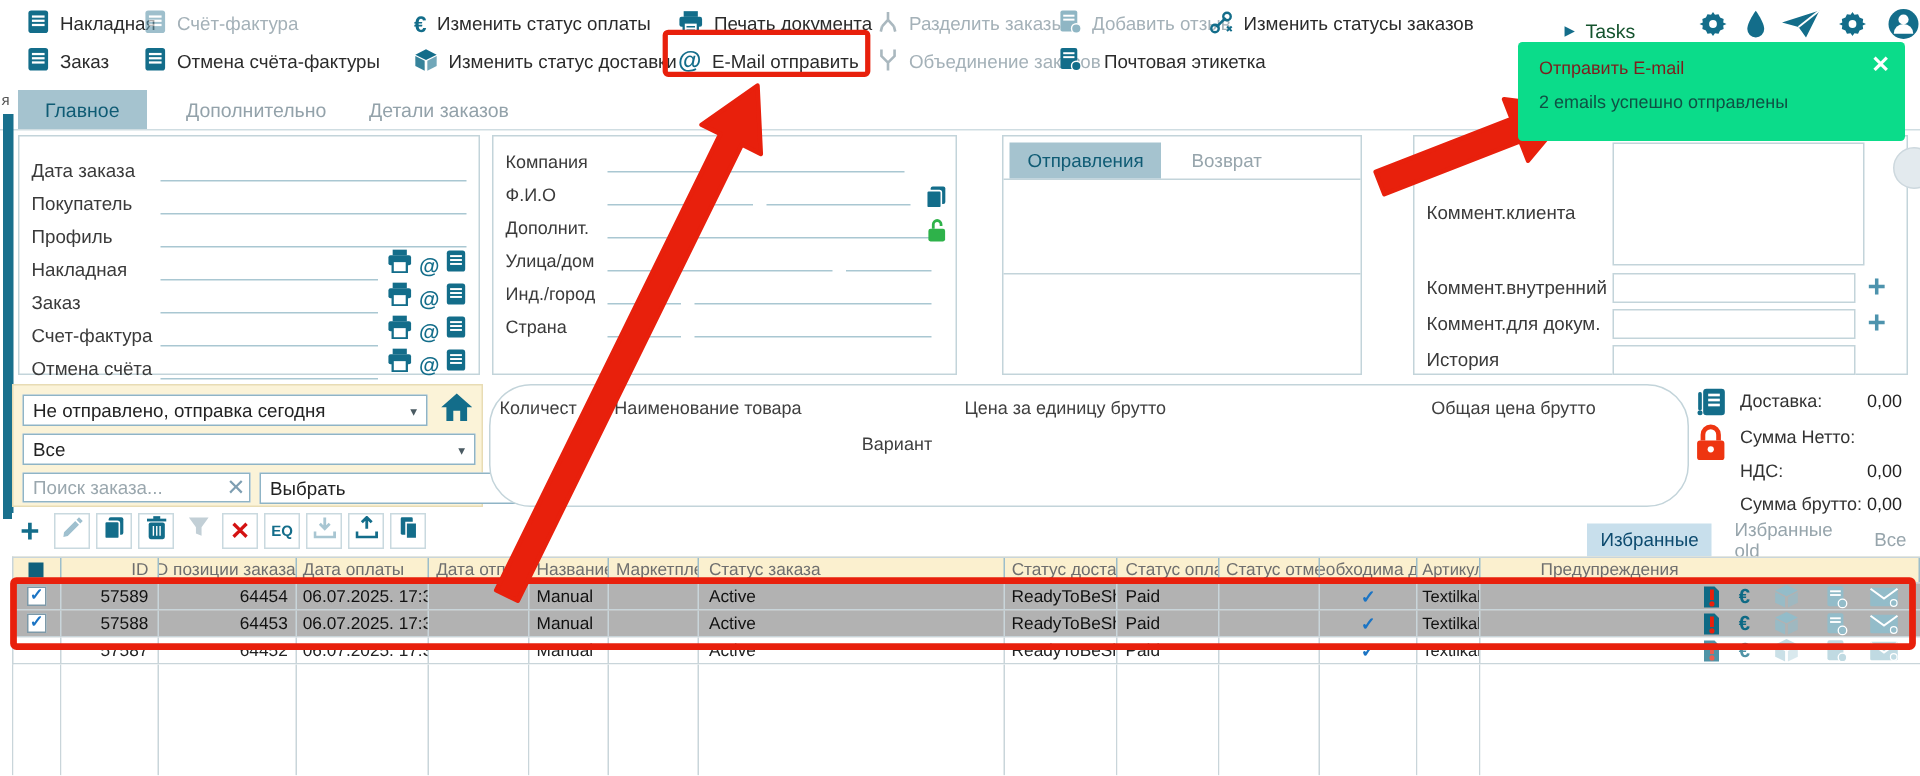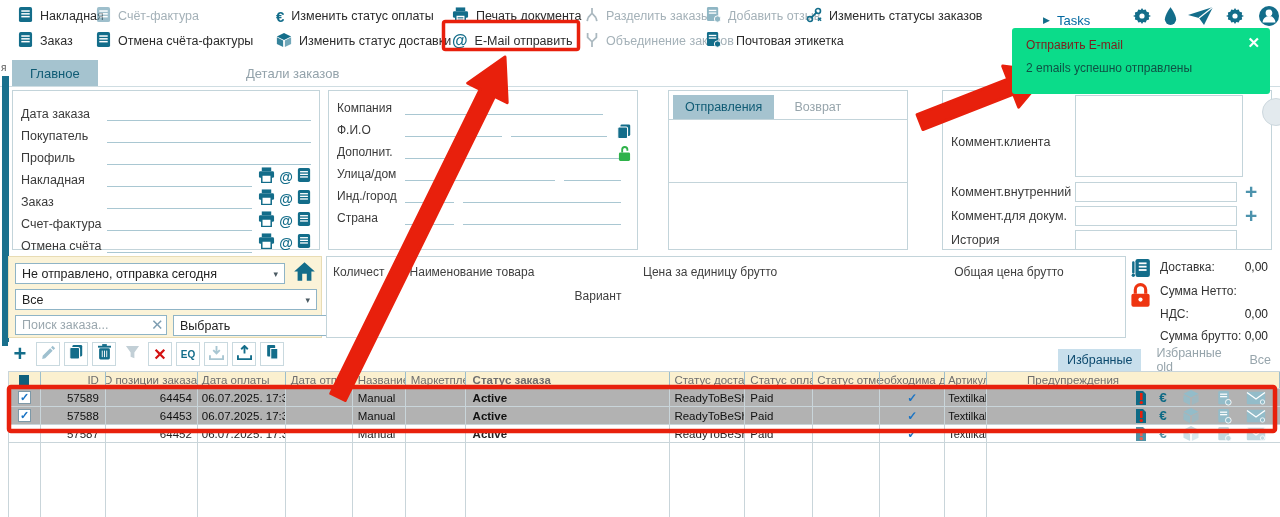--- a/index.html
+++ b/index.html
@@ -71,21 +71,21 @@
   .otr.plain{background:#fff;color:#222;}
   .oc{display:flex;align-items:center;border-right:1px solid #c9d5da;box-sizing:border-box;overflow:hidden;white-space:nowrap;}
   .ohead .oc{border-right:1px solid #9cbecb;}
   .c-sel{width:32px;justify-content:center;}
   .c-id{width:65px;justify-content:flex-end;padding-right:6px;}
   .c-pos{width:92px;justify-content:flex-end;padding-right:5px;}
   .c-date{width:88px;padding-left:4px;}
   .c-ship{width:67px;padding-left:5px;}
   .c-name{width:53px;padding-left:5px;}
   .c-mkt{width:60px;padding-left:5px;}
-  .c-ost{width:205px;padding-left:7px;font-weight:bold;}
+  .c-ost{width:205px;padding-left:7px;}
   .c-dst{width:75px;padding-left:4px;}
   .c-pst{width:68px;padding-left:5px;}
   .c-cst{width:67px;padding-left:4px;}
   .c-need{width:65px;justify-content:center;}
   .c-art{width:42px;padding-left:3px;font-size:11px;}
   .c-warn{width:293px;padding-left:146px;border-right:none;gap:0;}
   .ohead .c-warn{justify-content:center;padding-left:0;padding-right:120px;}
   .selsq{width:10px;height:10px;background:#10607c;}
   .cbox{width:13px;height:13px;background:#fff;border:1px solid #7d99a8;box-sizing:border-box;
         display:flex;align-items:center;justify-content:center;font-size:11px;font-weight:bold;color:#1b74c4;line-height:1;}
@@ -209,21 +209,21 @@
       <span class="ic-teal"><svg width="16" height="16" viewBox="0 0 18 18">
             <path d="M5.5 12.5 L12.5 5.5" stroke="currentColor" stroke-width="2"></path>
             <circle cx="4.5" cy="13.5" r="2.8" fill="none" stroke="currentColor" stroke-width="1.8"></circle>
             <circle cx="13.5" cy="4.5" r="2.8" fill="none" stroke="currentColor" stroke-width="1.8"></circle>
             <path d="M13.5 12 l3.5 3.5 M17 12 l-3.5 3.5" stroke="currentColor" stroke-width="1.5"></path>
           </svg></span>
       <span class="tlabel">Изменить статусы заказов</span>
     </div>
     <div class="titem" style="left:1043px;top:10px;">
       <span style="color:#136d8a;font-size:9px;">▶</span>
-      <span class="tlabel" style="font-size:13px;color:#0369a1;">Tasks</span>
+      <span class="tlabel" style="font-size:13px;color:#14532d;">Tasks</span>
     </div>
 
     <div class="abs" style="left:1130px;top:4px;display:flex;gap:9px;align-items:center;">
       <span class="ic-teal"><svg width="24" height="24" viewBox="0 0 24 24">
             <path fill="currentColor" d="M12 8a4 4 0 1 0 0 8a4 4 0 0 0 0-8zm9 4l-2.2-1 .3-2.4-2.4-.9-1-2.2-2.4.4L12 4l-1.3 1.9-2.4-.4-1 2.2-2.4.9.3 2.4L3 12l2.2 1-.3 2.4 2.4.9 1 2.2 2.4-.4L12 20l1.3-1.9 2.4.4 1-2.2 2.4-.9-.3-2.4z"></path>
             <circle cx="12" cy="12" r="2.6" fill="#fff"></circle>
           </svg></span>
       <span class="ic-teal"><svg width="15" height="21" viewBox="0 0 16 22">
             <path fill="currentColor" d="M8 1 C8 1 14 9 14 14 a6 6 0 0 1 -12 0 C2 9 8 1 8 1z"></path>
           </svg></span>
@@ -238,20 +238,23 @@
       <span class="ic-teal"><svg width="26" height="24" viewBox="0 0 24 24">
             <circle cx="12" cy="12" r="10" fill="currentColor"></circle>
             <circle cx="12" cy="9" r="3.4" fill="#fff"></circle>
             <path d="M5.5 18.5 a6.5 6.5 0 0 1 13 0" fill="#fff"></path>
           </svg></span>
     </div>
   </div>
 
   <div class="mtab active" style="left:12px;">
       <span>Главное</span>
+    </div>
+  <div class="mtab" style="left:106px;">
+      <span>Дополнительно</span>
     </div>
   <div class="mtab" style="left:228px;">
       <span>Детали заказов</span>
     </div>
   <div class="tabline"></div>
 
   <div class="stripletter">я</div>
   <div class="strip"></div>
 
   <div class="panel" style="left:12px;top:90px;width:308px;height:160px;padding-top:9px;">
@@ -431,21 +434,21 @@
       <span class="caret">▾</span>
     </div>
     <input class="search" style="left: 6px; top: 58px; width: 152px; height: 20px;" placeholder="Поиск заказа...">
     <span class="clearx" style="left:142px;top:59px;">✕</span>
     <div class="dd" style="left:164px;top:58px;width:172px;height:21px;">
       <span>Выбрать</span>
       <span class="caret">▾</span>
     </div>
   </div>
 
-  <div class="panel" style="left:326px;top:256px;width:800px;height:82px;">
+  <div class="panel" style="left:326px;top:256px;width:800px;height:82px;border-radius:28px;">
     <span class="ithead" style="left:6px;top:8px;">Количест</span>
     <span class="ithead" style="left:60px;top:8px;width:170px;text-align:center;">Наименование товара</span>
     <span class="ithead" style="left:231px;top:8px;width:80px;text-align:center;margin-top:24px;">Вариант</span>
     <span class="ithead" style="left:316px;top:8px;width:120px;text-align:center;">Цена за единицу брутто</span>
     <span class="ithead" style="left:612px;top:8px;width:140px;text-align:center;">Общая цена брутто</span>
   </div>
 
   <div class="abs" style="left:1130px;top:256px;width:138px;height:84px;">
     <span class="abs ic-teal" style="left:1px;top:2px;"><svg width="20" height="20" viewBox="0 0 18 18">
           <rect x="4" y="1" width="13" height="16" rx="2" fill="currentColor"></rect>

